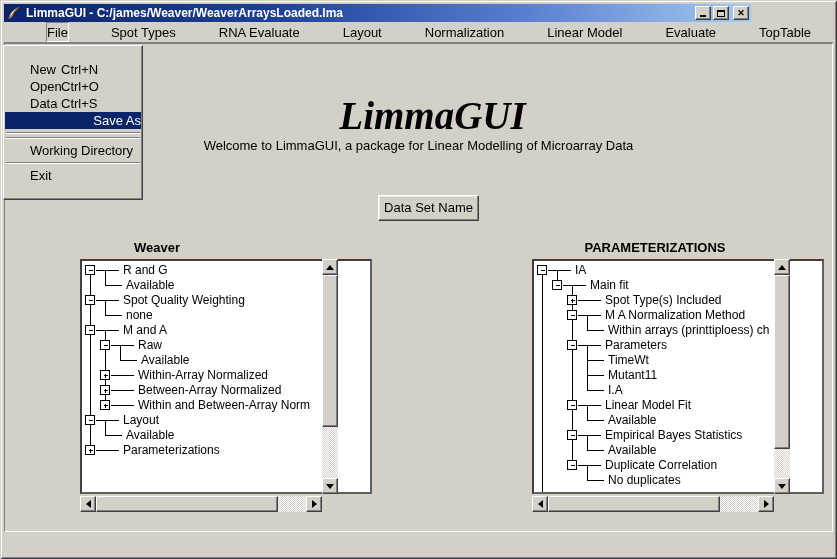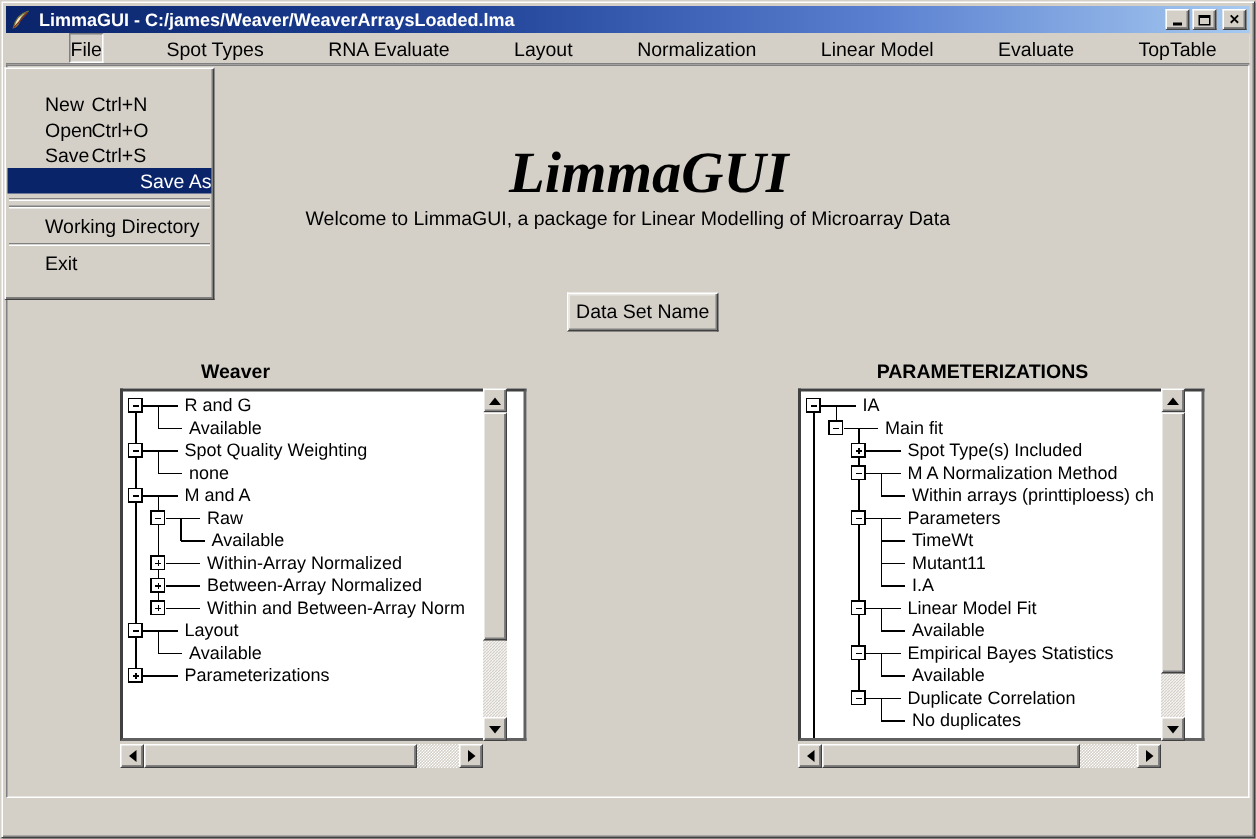--- a/index.html
+++ b/index.html
@@ -5,21 +5,21 @@
   html,body{margin:0;padding:0;background:#808080;}
   *{box-sizing:border-box;}
   .win{
     position:relative;width:837px;height:559px;background:#d4d0c8;
     font-family:"Liberation Sans",sans-serif;color:#000;overflow:hidden;
     box-shadow: inset 1px 1px 0 #d4d0c8, inset -1px -1px 0 #404040,
                 inset 2px 2px 0 #fff,    inset -2px -2px 0 #808080;
   }
   
   .titlebar{
-    position:absolute;left:4px;top:4px;width:829px;height:18px;
+    position:absolute;left:4px;top:4px;width:747px;height:18px;
     background:linear-gradient(90deg,#0a246a 0%,#1c3f95 35%,#5a7fd0 70%,#a6caf0 100%);
     display:flex;align-items:center;padding:3px 2px;
   }
   .titlebar .ttl{color:#fff;font-weight:bold;font-size:12px;line-height:18px;
     margin-left:4px;white-space:nowrap;flex:1;overflow:hidden;}
   .app-icon{width:16px;height:15px;flex:0 0 16px;}
   .cap-btn{width:16px;height:14px;background:#d4d0c8;border:1px solid;
     border-color:#fff #404040 #404040 #fff;box-shadow:inset -1px -1px 0 #808080;
     display:flex;align-items:center;justify-content:center;margin-left:2px;position:relative;}
   .glyph-min{width:6px;height:2px;background:#000;margin-top:6px;}
@@ -51,21 +51,21 @@
   .big-title{position:absolute;left:0;top:93px;width:837px;text-align:center;text-indent:28px;
     font-family:"Liberation Serif",serif;font-style:italic;font-weight:bold;font-size:39px;}
   .welcome{position:absolute;left:0;top:138px;width:837px;text-align:center;font-size:13px;}
   .dsn-btn{position:absolute;left:378px;top:195px;width:101px;height:26px;background:#d4d0c8;
     border:1px solid;border-color:#fff #404040 #404040 #fff;
     box-shadow:inset -1px -1px 0 #808080, inset 1px 1px 0 #e9e7e2;
     font-size:13px;text-align:center;line-height:24px;}
   
   .tree-title{position:absolute;font-size:13px;font-weight:bold;text-align:center;}
   .panel{position:absolute;width:258px;height:251px;}
-  .treebox{position:absolute;left:0;top:0;width:271px;height:235px;background:#fff;
+  .treebox{position:absolute;left:0;top:0;width:292px;height:235px;background:#fff;
     border:2px solid;border-color:#404040 #606060 #606060 #404040;overflow:hidden;}
   .treebox svg{display:block;}
   .sb{position:absolute;background-color:#d4d0c8;
     background-image:linear-gradient(45deg,#fff 25%,transparent 25%,transparent 75%,#fff 75%),
                      linear-gradient(45deg,#fff 25%,transparent 25%,transparent 75%,#fff 75%);
     background-size:2px 2px;background-position:0 0,1px 1px;}
   .vsb{left:242px;top:0;width:16px;height:235px;}
   .hsb{left:0;top:237px;width:242px;height:16px;}
   .sb-btn,.sb-thumb{position:absolute;background:#d4d0c8;border:1px solid;
     border-color:#fff #404040 #404040 #fff;box-shadow:inset -1px -1px 0 #808080;
@@ -280,21 +280,21 @@
       <span class="sb-thumb" style="width: 172px;"></span>
       <span class="sb-btn rt">
           <span class="tri r"></span>
         </span>
     </div>
   </div>
 
   <div class="popup" id="file-popup">
       <div class="pm-row"><span>New</span><span class="accel">Ctrl+N</span></div>
       <div class="pm-row"><span>Open</span><span class="accel">Ctrl+O</span></div>
-      <div class="pm-row"><span>Save</span><span class="accel">Ctrl+S</span></div>
+      <div class="pm-row"><span>Data</span><span class="accel">Ctrl+S</span></div>
       <div class="pm-row hl"><span>Save As</span></div>
       <div class="pm-sep"></div>
       <div class="pm-sep"></div>
       <div class="pm-row"><span>Working Directory</span></div>
       <div class="pm-sep"></div>
       <div class="pm-row"><span>Exit</span></div>
     </div>
 
 </div>
 

